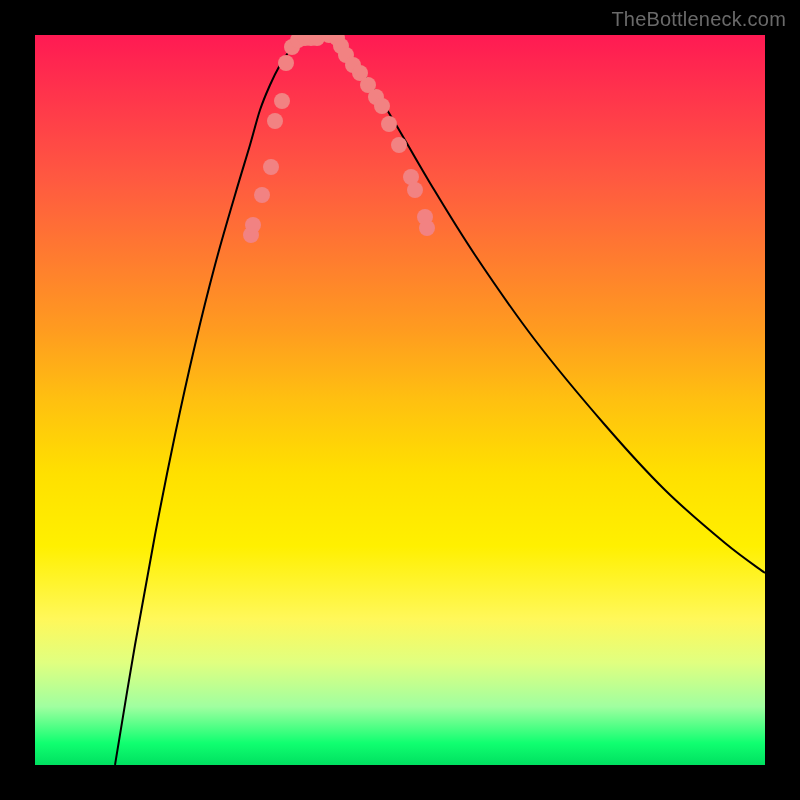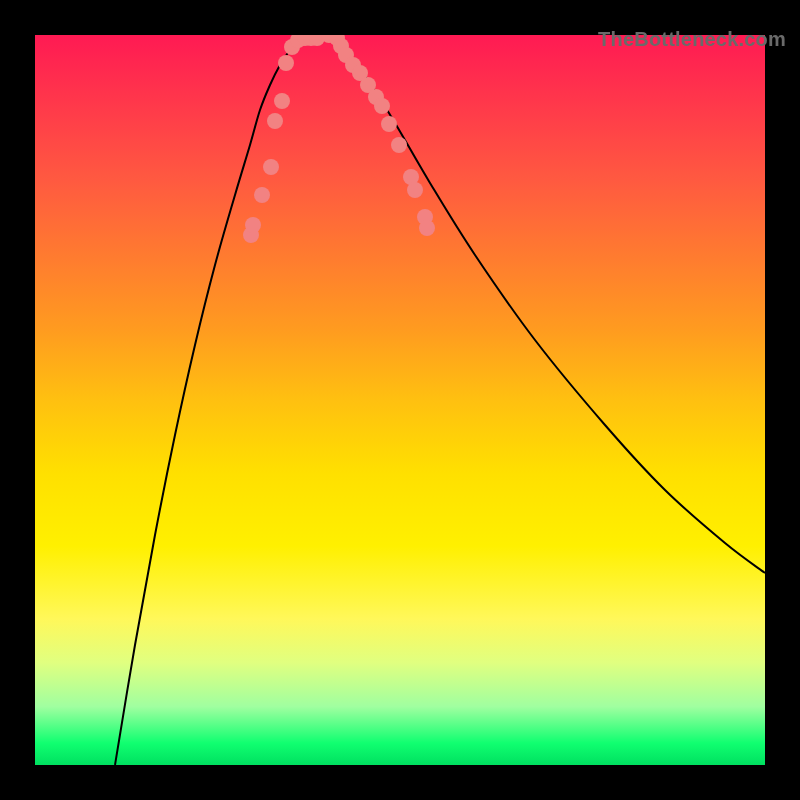--- a/index.html
+++ b/index.html
@@ -42,25 +42,24 @@
       #10ff70 97%,
       #00e060 100%
     );
   }
   .watermark {
     position: absolute;
     top: 8px;
     right: 14px;
     font-family: Arial, Helvetica, sans-serif;
     font-size: 20px;
-    font-weight: 700;
+    font-weight: 400;
     color: #6a6a6a;
     letter-spacing: 0.2px;
     user-select: none;
-    margin-top: 20px;
   }
   svg.curves {
     position: absolute;
     inset: 0;
     width: 100%;
     height: 100%;
   }
 </style>
 </head>
 <body>

